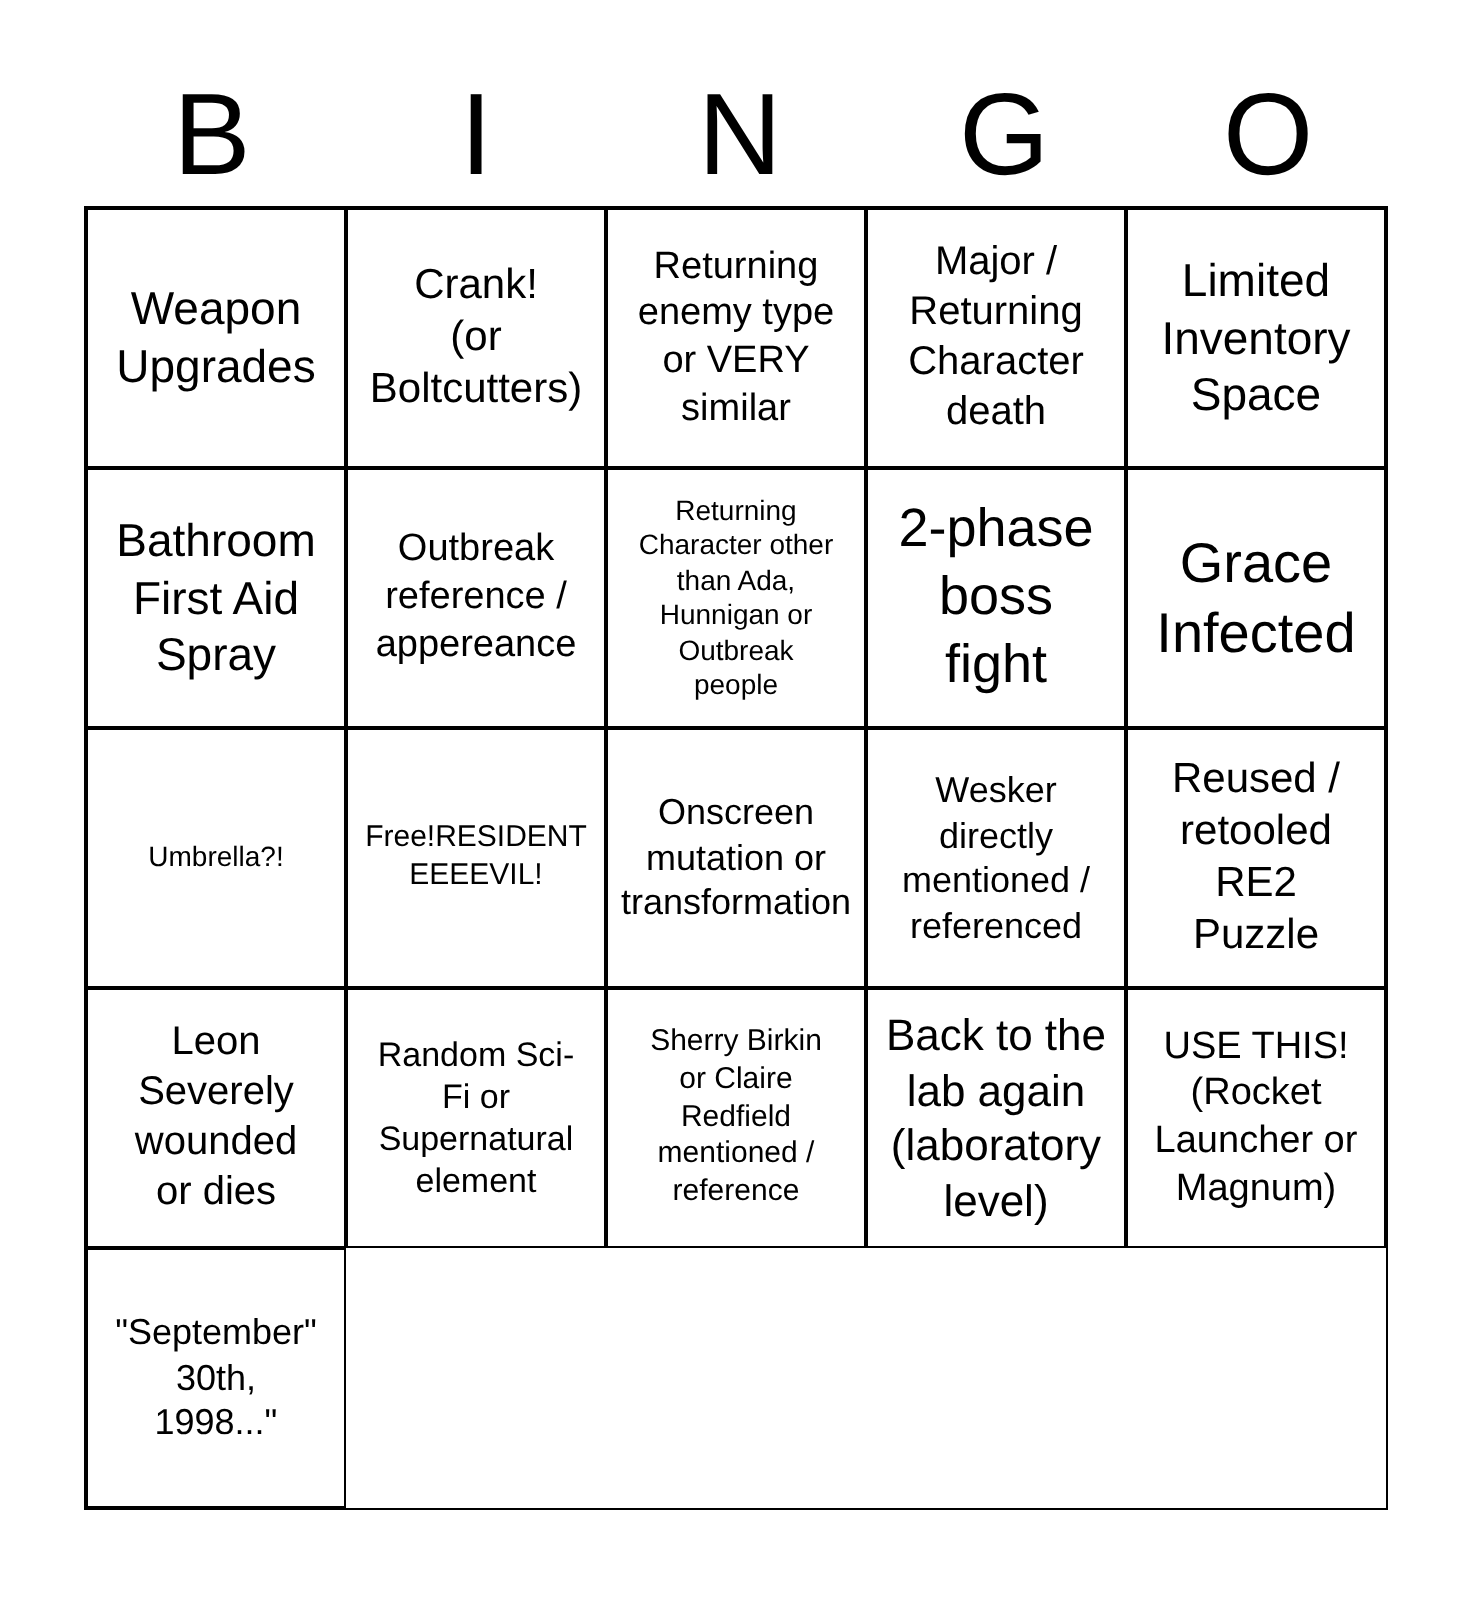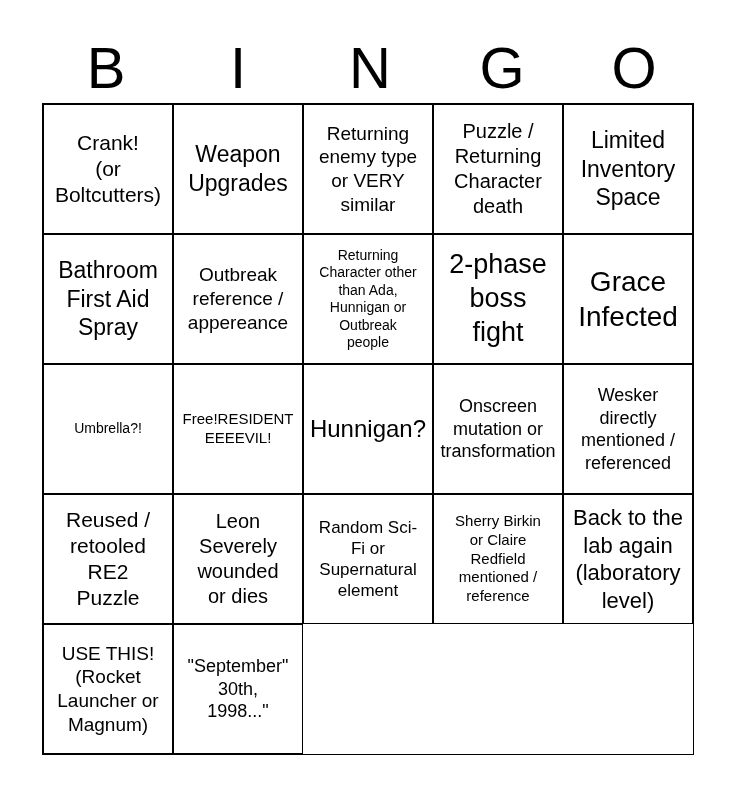--- a/index.html
+++ b/index.html
@@ -66,30 +66,30 @@
   <div class="title-row">
     <span class="title-letter">B</span>
     <span class="title-letter">I</span>
     <span class="title-letter">N</span>
     <span class="title-letter">G</span>
     <span class="title-letter">O</span>
   </div>
 
   <div class="board">
 
+    <div class="cell" style="font-size:23px">Weapon
+Upgrades</div>
     <div class="cell" style="font-size:21px">Crank!
 (or
 Boltcutters)</div>
-    <div class="cell" style="font-size:23px">Weapon
-Upgrades</div>
     <div class="cell" style="font-size:19px">Returning
 enemy type
 or VERY
 similar</div>
-    <div class="cell" style="font-size:20px">Puzzle /
+    <div class="cell" style="font-size:20px">Major /
 Returning
 Character
 death</div>
 
     <div class="cell" style="font-size:23px">Limited
 Inventory
 Space</div>
     <div class="cell" style="font-size:23px">Bathroom
 First Aid
 Spray</div>
@@ -104,21 +104,20 @@
 people</div>
     <div class="cell" style="font-size:27px">2-phase
 boss
 fight</div>
 
     <div class="cell" style="font-size:28px">Grace
 Infected</div>
     <div class="cell" style="font-size:14px">Umbrella?!</div>
     <div class="cell" style="font-size:15px">Free!RESIDENT
 EEEEVIL!</div>
-    <div class="cell" style="font-size:24px">Hunnigan?</div>
     <div class="cell" style="font-size:18px">Onscreen
 mutation or
 transformation</div>
 
     <div class="cell" style="font-size:18px">Wesker
 directly
 mentioned /
 referenced</div>
     <div class="cell" style="font-size:21px">Reused /
 retooled

